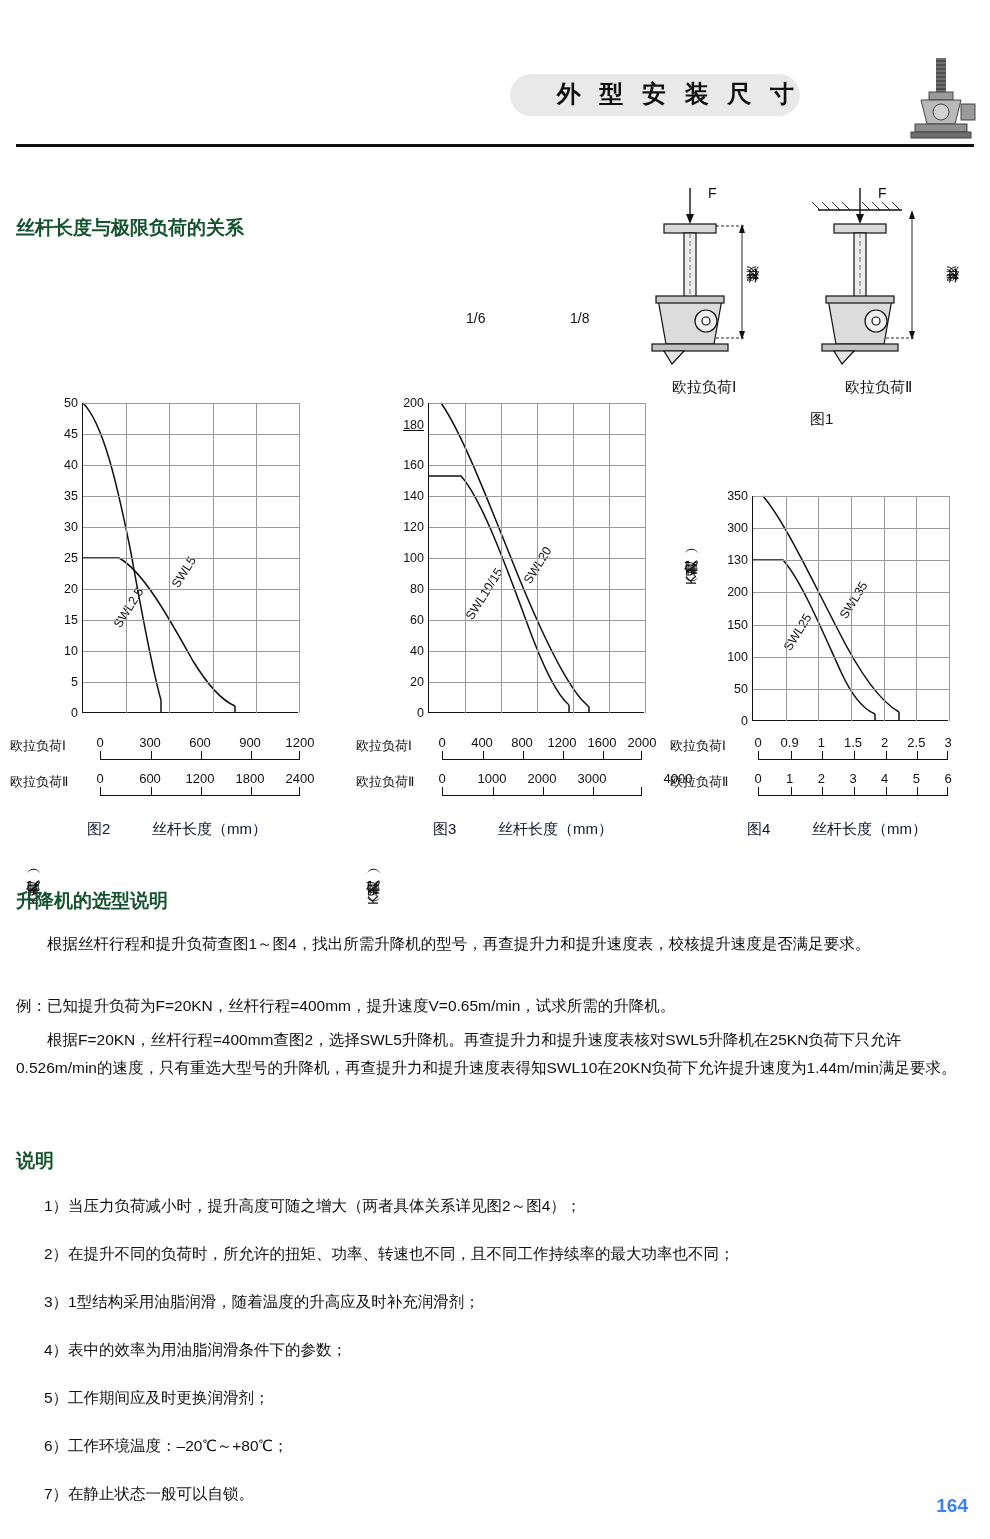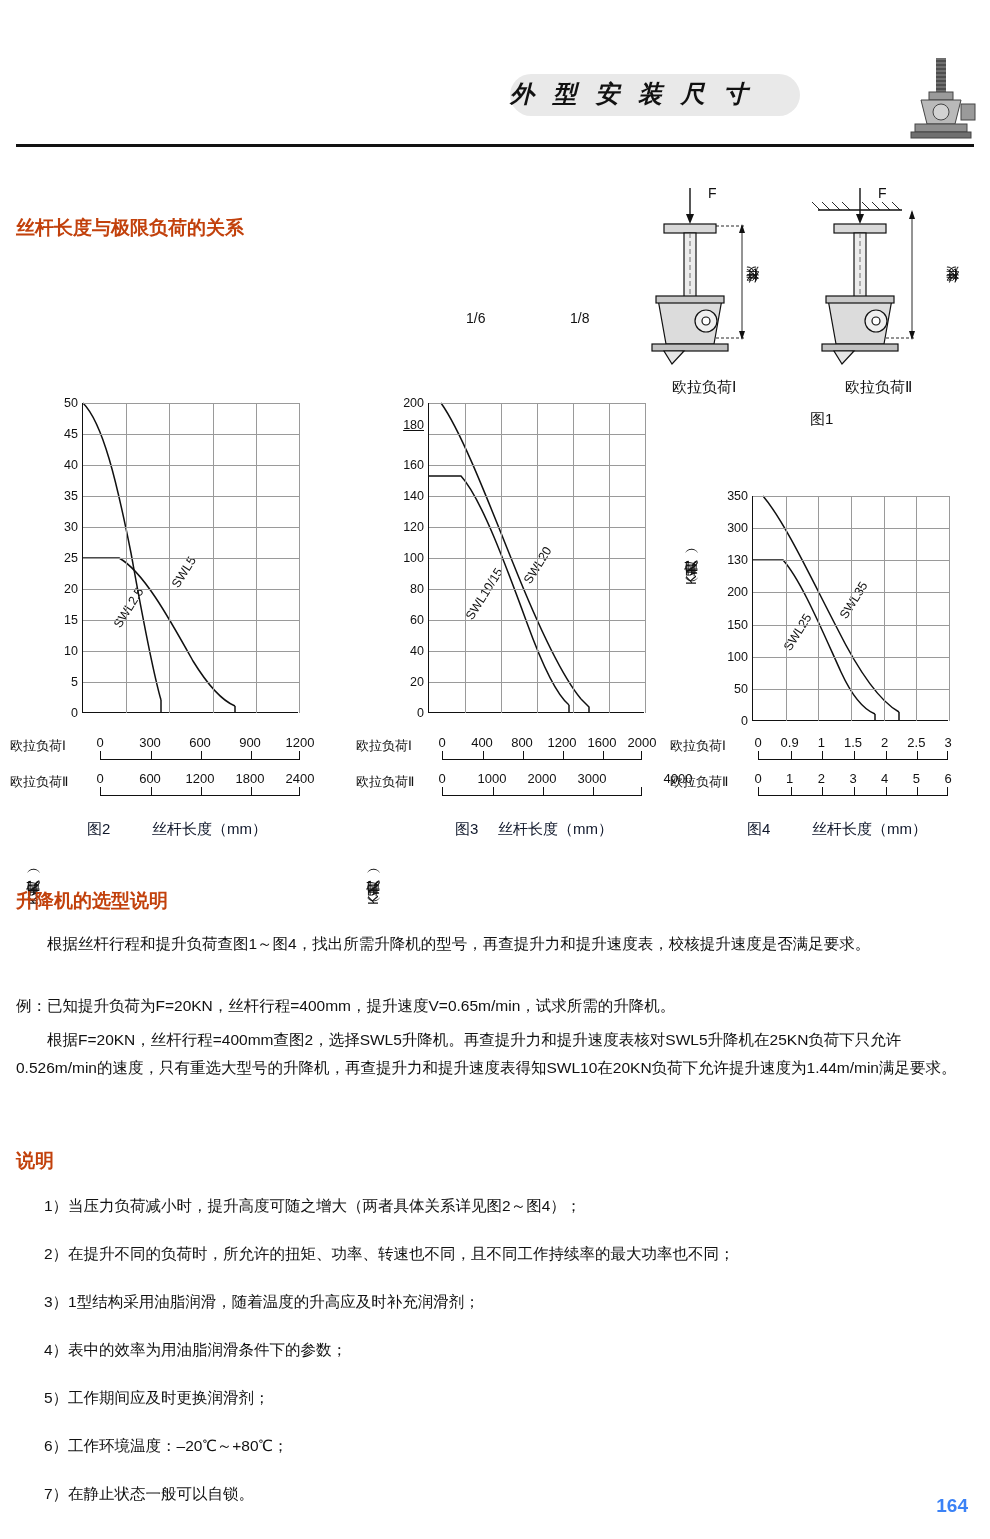--- a/index.html
+++ b/index.html
@@ -16,35 +16,34 @@
   .header {
     position:absolute; left:0; top:0; width:990px; height:148px;
   }
   .header-banner {
     position:absolute; left:510px; top:74px; width:290px; height:42px;
     background:#e9e9e9;
     border-radius:21px/21px;
   }
   .header-banner-title {
     position:absolute; left:510px; top:78px; width:290px;
-    text-align:left;
+    text-align:right;
     font-size:24px; font-weight:bold; letter-spacing:6px;
-    font-style:italic;
     color:#111;
     font-family:"Liberation Sans", sans-serif;
   }
   .header-rule {
     position:absolute; left:16px; top:144px; width:958px; height:3px; background:#111;
   }
   
   .machine-icon { position:absolute; left:905px; top:58px; width:72px; height:84px; }
 
   
   .sec-title {
-    position:absolute; font-size:19px; font-weight:bold; color:#c2410c;
+    position:absolute; font-size:19px; font-weight:bold; color:#14532d;
   }
 
   
   .fig1-wrap { position:absolute; left:650px; top:178px; width:330px; height:250px; }
   .fig1-cap { position:absolute; font-size:14px; color:#111; }
 
   
   .chart-block { position:absolute; }
   .axis-label-v {
     position:absolute;
@@ -355,21 +354,21 @@
     <div class="scale-bar" style="left: 442px; top: 787px; width: 200px;">
       <i style="left: 50px;"></i>
       <i style="left: 100px;"></i>
       <i style="left: 150px;"></i>
     </div>
     <div class="scale-num" style="left: 442px; top: 771px; position: absolute;">0</div>
     <div class="scale-num" style="left: 492px; top: 771px; position: absolute;">1000</div>
     <div class="scale-num" style="left: 542px; top: 771px; position: absolute;">2000</div>
     <div class="scale-num" style="left: 592px; top: 771px; position: absolute;">3000</div>
     <div class="scale-num" style="left: 642px; top: 771px; position: absolute; margin-left: 36px;">4000</div>
-    <div class="fig-cap" style="left: 455px; top: 820px; text-align: right;">图3</div>
+    <div class="fig-cap" style="left: 433px; top: 820px; text-align: right;">图3</div>
     <div class="fig-cap" style="left: 498px; top: 820px;">丝杆长度（mm）</div>
     <div class="scale-name" style="left: 670px; top: 737px;">欧拉负荷Ⅰ</div>
     <div class="scale-bar" style="left: 758px; top: 751px; width: 190px;">
       <i style="left: 31.6667px;"></i>
       <i style="left: 63.3333px;"></i>
       <i style="left: 95px;"></i>
       <i style="left: 126.667px;"></i>
       <i style="left: 158.333px;"></i>
     </div>
     <div class="scale-num" style="left: 758px; top: 735px; position: absolute;">0</div>

